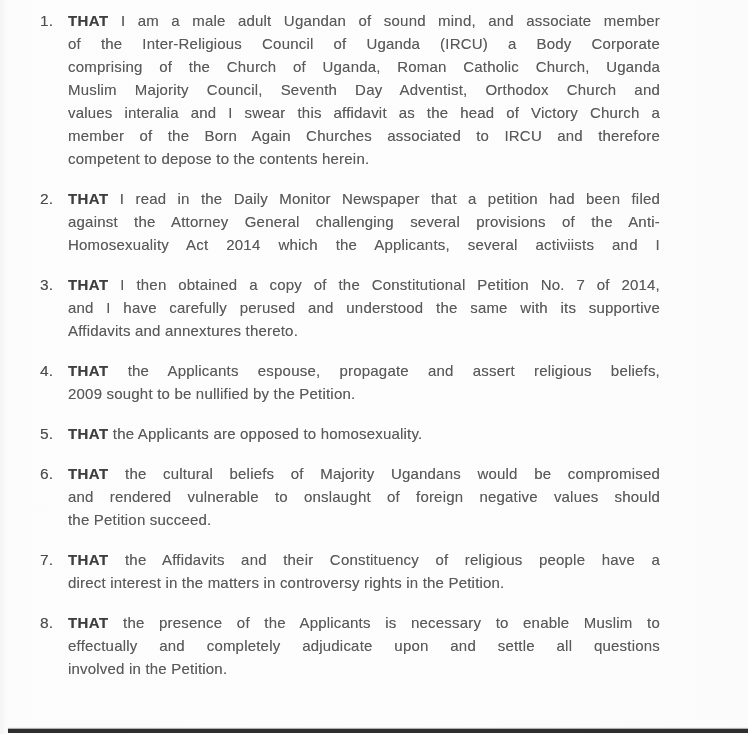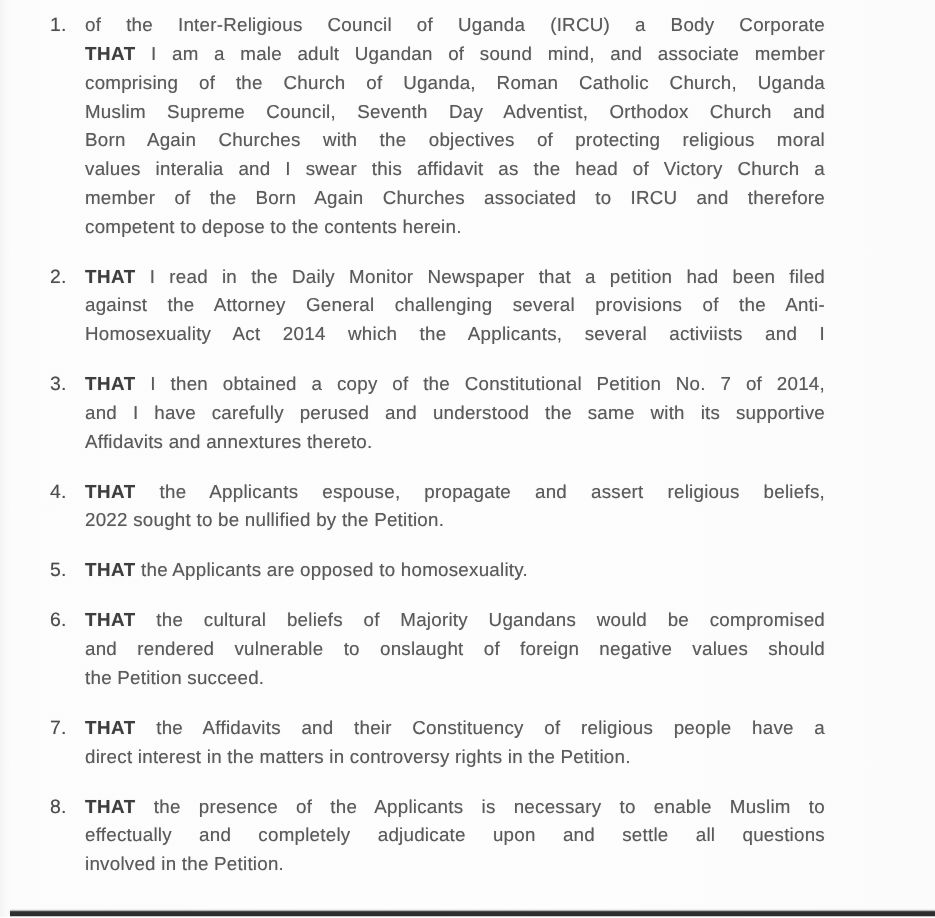--- a/index.html
+++ b/index.html
@@ -64,25 +64,24 @@
   }
 </style>
 </head>
 <body>
 
 <div class="page">
 
   <div class="para">
     <span class="num">1.</span>
     <div class="text">
+      <div class="line first"><strong class="lead">THAT</strong> <span>I am a male adult Ugandan of sound mind, and associate member</span></div>
       <div class="line">of the Inter-Religious Council of Uganda (IRCU) a Body Corporate</div>
-      <div class="line first"><strong class="lead">THAT</strong> <span>I am a male adult Ugandan of sound mind, and associate member</span></div>
       <div class="line">comprising of the Church of Uganda, Roman Catholic Church, Uganda</div>
-      <div class="line">Muslim Supreme Council, Seventh Day Adventist, Orthodox Church and</div>
-      <div class="line">Born Again Churches with the objectives of protecting religious moral</div>
+      <div class="line">Muslim Majority Council, Seventh Day Adventist, Orthodox Church and</div>
       <div class="line">values interalia and I swear this affidavit as the head of Victory Church a</div>
       <div class="line">member of the Born Again Churches associated to IRCU and therefore</div>
       <div class="line last">competent to depose to the contents herein.</div>
     </div>
   </div>
 
   <div class="para">
     <span class="num">2.</span>
     <div class="text">
       <div class="line first"><strong class="lead">THAT</strong> <span>I read in the Daily Monitor Newspaper that a petition had been filed</span></div>
@@ -97,21 +96,21 @@
       <div class="line first"><strong class="lead">THAT</strong> <span>I then obtained a copy of the Constitutional Petition No. 7 of 2014,</span></div>
       <div class="line">and I have carefully perused and understood the same with its supportive</div>
       <div class="line last">Affidavits and annextures thereto.</div>
     </div>
   </div>
 
   <div class="para">
     <span class="num">4.</span>
     <div class="text">
       <div class="line first"><strong class="lead">THAT</strong> <span>the Applicants espouse, propagate and assert religious beliefs,</span></div>
-      <div class="line last">2022 sought to be nullified by the Petition.</div>
+      <div class="line last">2009 sought to be nullified by the Petition.</div>
     </div>
   </div>
 
   <div class="para">
     <span class="num">5.</span>
     <div class="text">
       <div class="line first last"><strong class="lead">THAT</strong> <span>the Applicants are opposed to homosexuality.</span></div>
     </div>
   </div>
 

